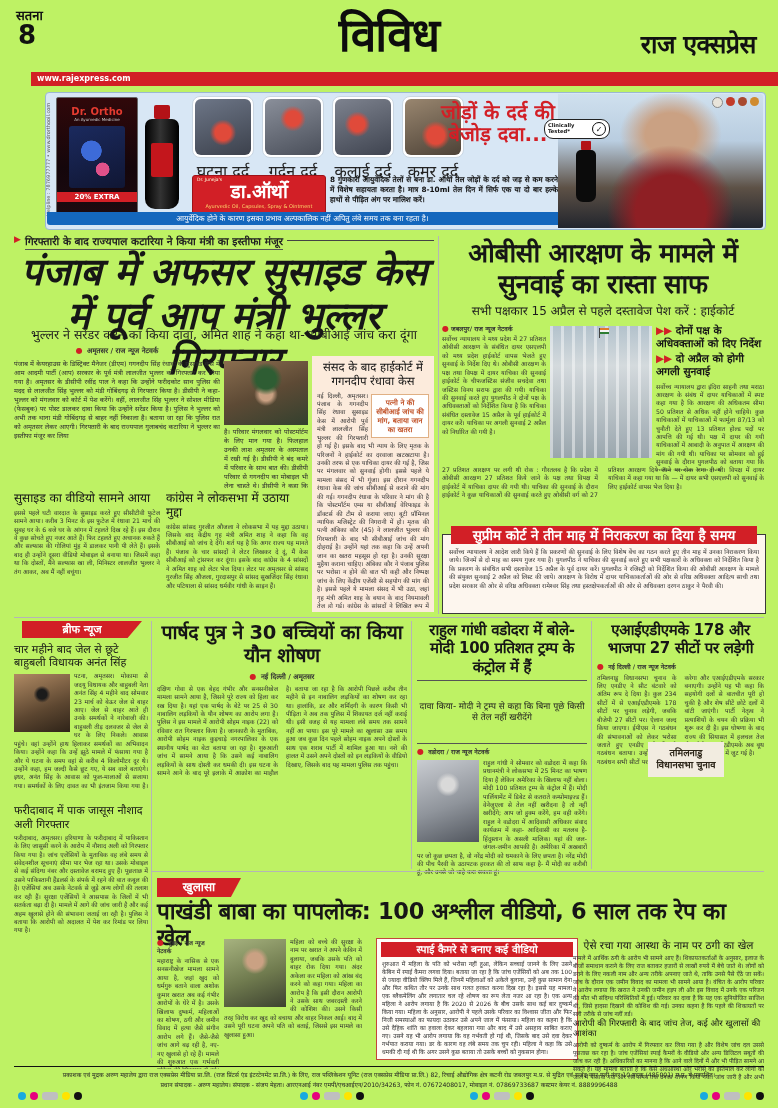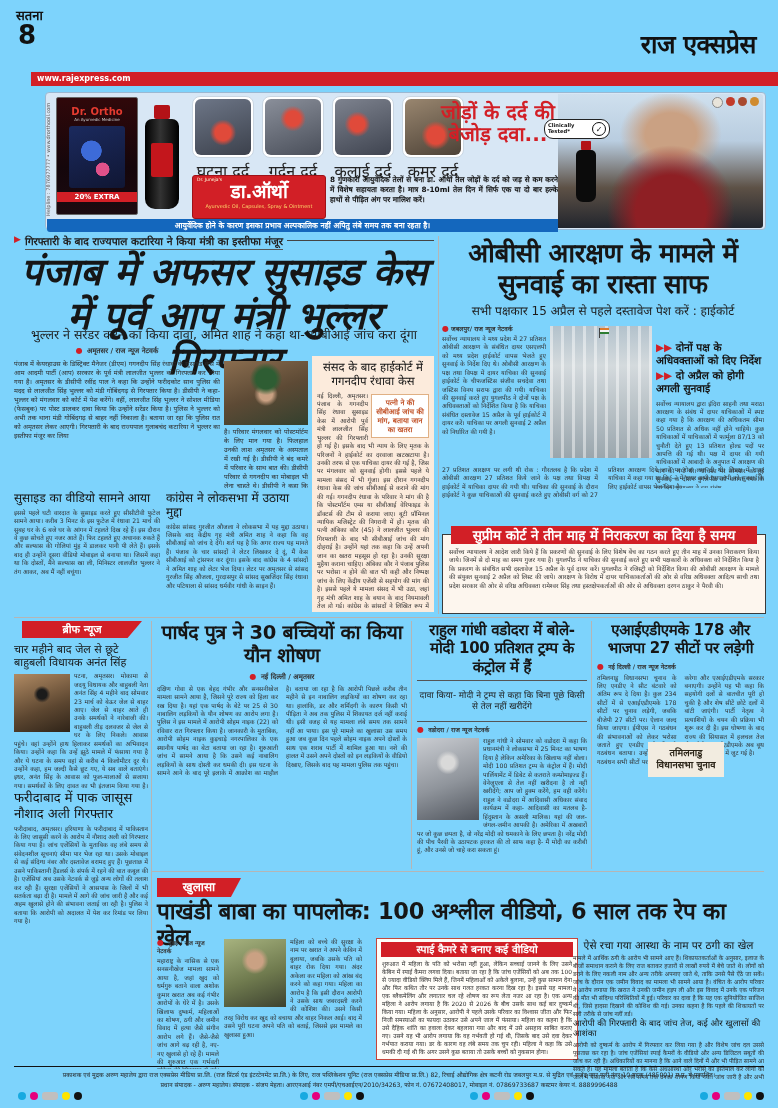--- a/index.html
+++ b/index.html
@@ -1,16 +1,16 @@
 <!DOCTYPE html>
 <html><head>
 <meta charset="utf-8">
 <style>
   html,body{margin:0;padding:0;background:#e8e8e8;}
-  .page{position:relative;width:778px;height:1108px;background:#7dd3fc;margin:0 auto;
+  .page{position:relative;width:778px;height:1108px;background:#bef264;margin:0 auto;
         font-family:"DejaVu Sans", sans-serif;color:#222;overflow:hidden;}
   .abs{position:absolute;}
   .jus{text-align:justify;}
   .ctr{text-align:center;}
   .bold{font-weight:normal;}
   .red{color:#d21f26;}
   .redbg{background:#d21f26;color:#fff;}
   .body-txt{font-size:6.5px;line-height:1.38;color:#2e2e2e;text-align:justify;overflow:hidden;}
   .tiny-txt{font-size:6.2px;line-height:1.36;color:#2e2e2e;text-align:justify;overflow:hidden;}
   .byline{font-size:7px;font-weight:bold;color:#333;}
@@ -28,20 +28,21 @@
   .cdot{width:8px;height:8px;border-radius:50%;}
   .cbar{width:16px;height:8px;border-radius:3px;background:#bfbfbf;}
 </style>
 </head>
 <body>
 
 <div class="page">
 
   <div class="abs" style="left:16px;top:6px;font-size:13px;font-weight:bold;color:#111;">सतना</div>
   <div class="abs" style="left:18px;top:20px;font-size:26px;font-weight:bold;color:#111;">8</div>
+  <div class="abs ctr" style="left:0;right:0;top:2px;font-size:46px;font-weight:bold;color:#0d0d0d;letter-spacing:-1px;">विविध</div>
   <div class="abs" style="right:22px;top:26px;font-size:25px;font-weight:bold;color:#111;letter-spacing:-0.5px;">राज एक्सप्रेस</div>
 
   <div class="abs redbg" style="left:31px;top:72px;width:750px;height:14px;">
     <span class="abs" style="left:6px;top:2px;font-size:8px;font-weight:bold;color:#fff;">www.rajexpress.com</span>
     <span class="abs ctr" style="right:22px;top:0;width:150px;height:14px;background:#fff;font-size:11px;font-weight:bold;color:#333;line-height:14px;margin-top:36px;">मंगलवार, 24 मार्च 2026</span>
   </div>
 
   <div class="abs" style="left:45px;top:92px;width:719px;height:136px;background:#d8e7f5;border:1px solid #9bb8d2;border-radius:4px;">
 
     <div class="abs" style="left:-1px;top:6px;writing-mode:vertical-rl;transform:rotate(180deg);font-size:5px;color:#555;height:120px;text-align:center;">Helpline : 7876977777  •  www.drorthooil.com</div>
@@ -106,21 +107,21 @@
     <div class="abs" style="left:498px;top:26px;width:58px;height:18px;background:#fff;border:1px solid #222;border-radius:9px;display:flex;align-items:center;gap:2px;padding:0 3px;">
       <span style="flex:1;font-size:5.2px;font-weight:bold;color:#111;line-height:1.1;">Clinically Tested*</span>
       <span style="width:12px;height:12px;border-radius:50%;border:1.5px solid #111;display:inline-flex;align-items:center;justify-content:center;font-size:8px;color:#111;">✓</span>
     </div>
 
     <div class="abs" style="left:528px;top:48px;width:24px;height:62px;">
       <div style="width:10px;height:9px;background:#b31217;margin:0 auto;border-radius:1px;"></div>
       <div style="width:20px;height:52px;background:#0b0b0b;margin:0 auto;border-radius:5px 5px 7px 7px;"></div>
     </div>
 
-    <div class="abs ctr" style="left:1px;top:126px;width:511px;height:13px;background:#1467bd;color:#fff;font-size:7.6px;font-weight:bold;line-height:13px;border-radius:0 0 0 3px;">आयुर्वेदिक होने के कारण इसका प्रभाव अल्पकालिक नहीं अपितु लंबे समय तक बना रहता है।</div>
+    <div class="abs ctr" style="left:1px;top:119px;width:511px;height:13px;background:#1467bd;color:#fff;font-size:7.6px;font-weight:normal;line-height:13px;border-radius:0 0 0 3px;">आयुर्वेदिक होने के कारण इसका प्रभाव अल्पकालिक नहीं अपितु लंबे समय तक बना रहता है।</div>
   </div>
 
   <div class="abs" style="left:14px;top:234px;width:420px;display:flex;align-items:flex-start;gap:4px;">
     <span class="red" style="font-size:9px;">▶</span>
     <span style="font-size:10.5px;font-weight:bold;color:#222;border-bottom:1px solid #555;padding-bottom:1px;">गिरफ्तारी के बाद राज्यपाल कटारिया ने किया मंत्री का इस्तीफा मंजूर</span>
     <span class="kicker-line"></span>
   </div>
 
   <div class="abs ctr headline" style="left:14px;top:250px;width:420px;font-size:38px;line-height:1.17;font-style:italic;">पंजाब में अफसर सुसाइड केस में पूर्व आप मंत्री भुल्लर गिरफ्तार</div>
 
@@ -164,21 +165,21 @@
   <div class="abs" style="left:442px;top:324px;width:104px;">
     <div class="byline" style="font-size:6.3px;margin-bottom:2px;"><span class="dot">●</span><span>जबलपुर/ राज न्यूज नेटवर्क</span></div>
     <div class="tiny-txt" style="height:136px;">सर्वोच्च न्यायालय ने मध्य प्रदेश में 27 प्रतिशत ओबीसी आरक्षण के संबंधित दायर एसएलपी को मध्य प्रदेश हाईकोर्ट वापस भेजते हुए सुनवाई के निर्देश दिए थे। ओबीसी आरक्षण के पक्ष तथा विपक्ष में दायर याचिका की सुनवाई हाईकोर्ट के चीफजस्टिस संजीव सचदेवा तथा जस्टिस विनय सराफ द्वारा की गयी। याचिका की सुनवाई करते हुए युगलपीठ ने दोनों पक्ष के अधिवक्ताओं को निर्देशित किया है कि याचिका संबंधित दस्तावेज 15 अप्रैल के पूर्व हाईकोर्ट में दायर करें। याचिका पर अगली सुनवाई 2 अप्रैल को निर्धारित की गयी है।</div>
   </div>
 
   <div class="abs photo" style="left:550px;top:326px;width:102px;height:132px;background:repeating-linear-gradient(90deg, rgba(255,255,255,.45) 0 3px, rgba(0,0,0,0) 3px 11px),linear-gradient(180deg,#b3c2cc 0%,#d4dadd 30%,#9aa6ad 100%);">
     <div style="position:absolute;left:49px;top:2px;width:1px;height:10px;background:#444;"></div>
     <div style="position:absolute;left:50px;top:2px;width:9px;height:6px;background:linear-gradient(180deg,#e07b2a 0 33%,#f5f5f5 33% 66%,#2e7d32 66%);"></div>
   </div>
 
-  <div class="abs" style="left:656px;top:341px;width:108px;">
+  <div class="abs" style="left:656px;top:324px;width:108px;">
     <div style="font-size:10.5px;font-weight:bold;color:#161616;line-height:1.25;margin-bottom:2px;">
       <span class="red">▶▶ </span><span>दोनों पक्ष के अधिवक्ताओं को दिए निर्देश</span>
     </div>
     <div style="font-size:10.5px;font-weight:bold;color:#161616;line-height:1.25;margin-bottom:4px;">
       <span class="red">▶▶ </span><span>दो अप्रैल को होगी अगली सुनवाई</span>
     </div>
     <div class="tiny-txt" style="height:88px;">सर्वोच्च न्यायालय द्वारा इंदिरा साहनी तथा मराठा आरक्षण के संबंध में दायर याचिकाओं में स्पष्ट कहा गया है कि आरक्षण की अधिकतम सीमा 50 प्रतिशत से अधिक नहीं होने चाहिये। कुछ याचिकाओं में याचिकाओं में फार्मूला 87/13 को चुनौती देते हुए 13 प्रतिशत होल्ड पदों पर आपत्ति की गई थी। पक्ष में दायर की गयी याचिकाओं में आबादी के अनुपात में आरक्षण की मांग की गयी थी। याचिका पर सोमवार को हुई सुनवाई के दौरान युगलपीठ को बताया गया कि सर्वोच्च न्यायालय ने इस संबंध</div>
   </div>
 
   <div class="abs tiny-txt" style="left:442px;top:466px;width:322px;height:56px;column-count:2;column-gap:10px;">
@@ -194,41 +195,41 @@
   <div class="abs hrule" style="left:14px;top:617px;width:750px;"></div>
 
   <div class="abs" style="left:14px;top:621px;width:134px;">
     <div class="ribbon ctr" style="width:120px;height:17px;font-size:11px;line-height:17px;margin-left:8px;">ब्रीफ न्यूज</div>
     <div class="bold" style="font-size:11px;line-height:1.2;color:#141414;margin-top:5px;">चार महीने बाद जेल से छूटे बाहुबली विधायक अनंत सिंह</div>
     <div class="tiny-txt" style="margin-top:3px;height:118px;">
       <span class="photo" style="float:left;width:56px;height:58px;margin:2px 4px 2px 0;background:radial-gradient(circle at 50% 35%, #1b1b1b 0 10%, transparent 18%),linear-gradient(160deg,#b08a63,#5c4630 60%,#2e2318);"></span>
       <span class="bold">पटना, अमृतसर।</span>
       <span>मोकामा से जदयू विधायक और बाहुबली नेता अनंत सिंह 4 महीने बाद सोमवार 23 मार्च को बेऊर जेल से बाहर आए। जेल से बाहर आते ही उनके समर्थकों ने नारेबाजी की। बाहुबली तीड़ दलवजर से जेल से घर के लिए निकले। आवास पहुंचे। वहां उन्होंने हाथ हिलाकर समर्थकों का अभिवादन किया। उन्होंने कहा कि उन्हें झूठे मामले में फंसाया गया है और ये घटना के समय वहां से करीब 4 किलोमीटर दूर थे। उन्होंने कहा, हम जल्दी कैसे छूट गए, ये सब वाले बताएंगे। इधर, अनंत सिंह के आवास को फूल-मालाओं से सजाया गया। समर्थकों के लिए दावत का भी इंतजाम किया गया है। इसके तहत करीब 8 लाख रसगुल्ले तैयार किए गए हैं। साथ ही सम्बंधी, पूड़ी, सब्जी, सलाद समेत अन्य व्यंजन भी बनाए जा रहे हैं।</span>
     </div>
-    <div class="bold" style="font-size:13px;line-height:1.2;color:#141414;margin-top:0;">फरीदाबाद में पाक जासूस नौशाद अली गिरफ्तार</div>
+    <div class="bold" style="font-size:11px;line-height:1.2;color:#141414;margin-top:14px;">फरीदाबाद में पाक जासूस नौशाद अली गिरफ्तार</div>
     <div class="tiny-txt" style="margin-top:3px;height:166px;">
       <span class="bold">फरीदाबाद, अमृतसर।</span>
       <span>हरियाणा के फरीदाबाद में पाकिस्तान के लिए जासूसी करने के आरोप में नौशाद अली को गिरफ्तार किया गया है। जांच एजेंसियों के मुताबिक वह लंबे समय से संवेदनशील सूचनाएं सीमा पार भेज रहा था। उसके मोबाइल से कई संदिग्ध नंबर और दस्तावेज बरामद हुए हैं। पूछताछ में उसने पाकिस्तानी हैंडलर्स के संपर्क में रहने की बात कबूल की है। एजेंसियां अब उसके नेटवर्क से जुड़े अन्य लोगों की तलाश कर रही हैं। सुरक्षा एजेंसियों ने आसपास के जिलों में भी सतर्कता बढ़ा दी है। मामले में आगे की जांच जारी है और कई अहम खुलासे होने की संभावना जताई जा रही है। पुलिस ने बताया कि आरोपी को अदालत में पेश कर रिमांड पर लिया गया है।</span>
     </div>
   </div>
 
   <div class="abs vrule" style="left:151px;top:621px;height:437px;"></div>
 
   <div class="abs" style="left:157px;top:621px;width:250px;">
     <div class="ctr headline" style="font-size:19.5px;line-height:1.2;">पार्षद पुत्र ने 30 बच्चियों का किया यौन शोषण</div>
     <div class="byline ctr" style="margin-top:4px;"><span class="dot">●</span>
       <span>नई दिल्ली / अमृतसर</span></div>
     <div class="tiny-txt" style="margin-top:4px;height:184px;column-count:2;column-gap:8px;">दक्षिण गोवा से एक बेहद गंभीर और सनसनीखेज मामला सामने आया है, जिसने पूरे राज्य को हिला कर रख दिया है। यहां एक पार्षद के बेटे पर 25 से 30 नाबालिग लड़कियों के यौन शोषण का आरोप लगा है। पुलिस ने इस मामले में आरोपी सोहम नाइक (22) को रविवार रात गिरफ्तार किया है। जानकारी के मुताबिक, आरोपी सोहम नाइक कुड़चाड़े नगरपालिका के एक स्थानीय पार्षद का बेटा बताया जा रहा है। शुरुआती जांच में सामने आया है कि उसने कई नाबालिग लड़कियों के साथ दोस्ती कर धमकी दी। इस घटना के सामने आने के बाद पूरे इलाके में आक्रोश का माहौल है। बताया जा रहा है कि आरोपी पिछले करीब तीन महीने से इन नाबालिग लड़कियों का शोषण कर रहा था। हालांकि, डर और शर्मिंदगी के कारण किसी भी पीड़िता ने अब तक पुलिस में शिकायत दर्ज नहीं कराई थी। इसी वजह से यह मामला लंबे समय तक सामने नहीं आ पाया। इस पूरे मामले का खुलासा उस समय हुआ जब कुछ दिन पहले सोहम नाइक अपने दोस्तों के साथ एक शराब पार्टी में शामिल हुआ था। नशे की हालत में उसने अपने दोस्तों को इन लड़कियों के वीडियो दिखाए, जिसके बाद यह मामला पुलिस तक पहुंचा।</div>
   </div>
 
   <div class="abs vrule" style="left:411px;top:621px;height:248px;"></div>
 
   <div class="abs" style="left:417px;top:621px;width:170px;">
     <div class="ctr headline" style="font-size:15px;line-height:1.22;">राहुल गांधी वडोदरा में बोले- मोदी 100 प्रतिशत ट्रम्प के कंट्रोल में हैं</div>
-    <div class="ctr bold" style="font-size:8.8px;color:#1c1c1c;border-top:1px solid #555;border-bottom:1px solid #555;padding:9px 2px;margin-top:4px;line-height:1.25;">दावा किया- मोदी ने ट्रम्प से कहा कि बिना पूछे किसी से तेल नहीं खरीदेंगे</div>
+    <div class="ctr bold" style="font-size:8.8px;color:#1c1c1c;border-top:1px solid #555;border-bottom:1px solid #555;padding:20px 2px;margin-top:4px;line-height:1.25;">दावा किया- मोदी ने ट्रम्प से कहा कि बिना पूछे किसी से तेल नहीं खरीदेंगे</div>
     <div class="byline" style="margin-top:3px;font-size:6.3px;"><span class="dot">●</span>
       <span>वडोदरा / राज न्यूज नेटवर्क</span></div>
     <div class="tiny-txt" style="margin-top:3px;height:136px;">
       <span class="photo" style="float:left;width:62px;height:82px;margin:1px 4px 2px 0;background:radial-gradient(circle at 50% 30%, #d9d9d9 0 10%, transparent 18%),linear-gradient(160deg,#c9ccd1,#8f949b 55%,#51565e);"></span>
       <span>राहुल गांधी ने सोमवार को वडोदरा में कहा कि प्रधानमंत्री ने लोकसभा में 25 मिनट का भाषण दिया है लेकिन अमेरिका के खिलाफ नहीं बोला। मोदी 100 प्रतिशत ट्रम्प के कंट्रोल में हैं। मोदी पार्लियामेंट में डिबेट से कतराते कम्प्रोमाइज्ड हैं। वेनेजुएला से तेल नहीं खरीदना है तो नहीं खरीदेंगे; आप जो हुक्म करेंगे, हम वही करेंगे। राहुल ने वडोदरा में आदिवासी अधिकार संवाद कार्यक्रम में कहा- आदिवासी का मतलब है- हिंदुस्तान के असली मालिक। यहां की जल-जंगल-जमीन आपकी है। अमेरिका में अखबारों पर जो कुछ छपता है, वो नरेंद्र मोदी को धमकाने के लिए छपता है। नरेंद्र मोदी की पीच पैरवी के उठापटक हरकत की तो साफ कहा है- मैं मोदी का करीबी हूं, और उनसे जो चाहे करा सकता हूं।</span>
     </div>
   </div>
 
   <div class="abs vrule" style="left:591px;top:621px;height:248px;"></div>
 

